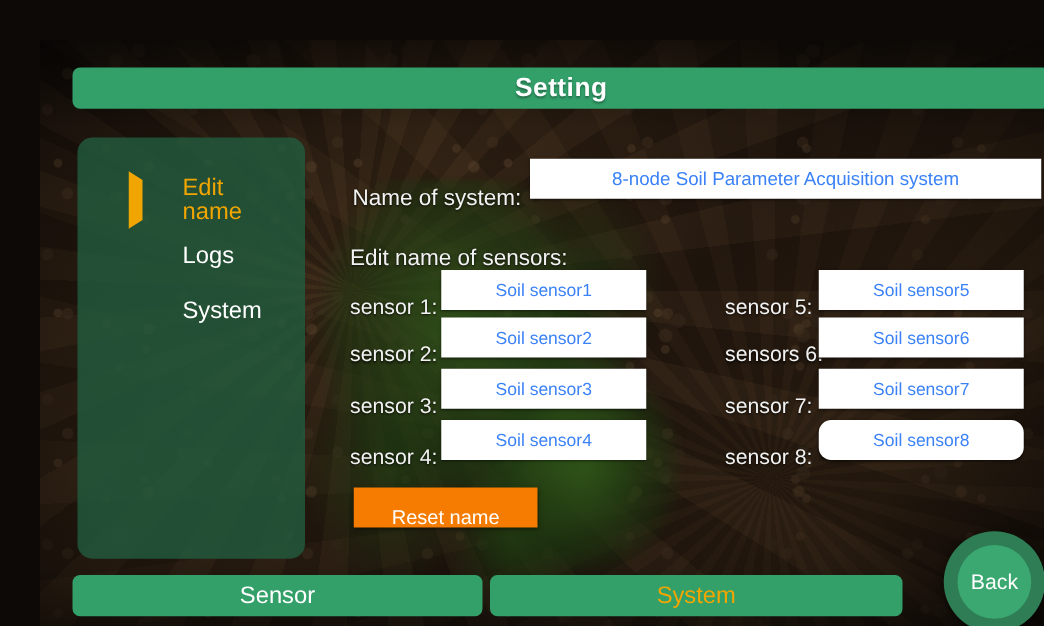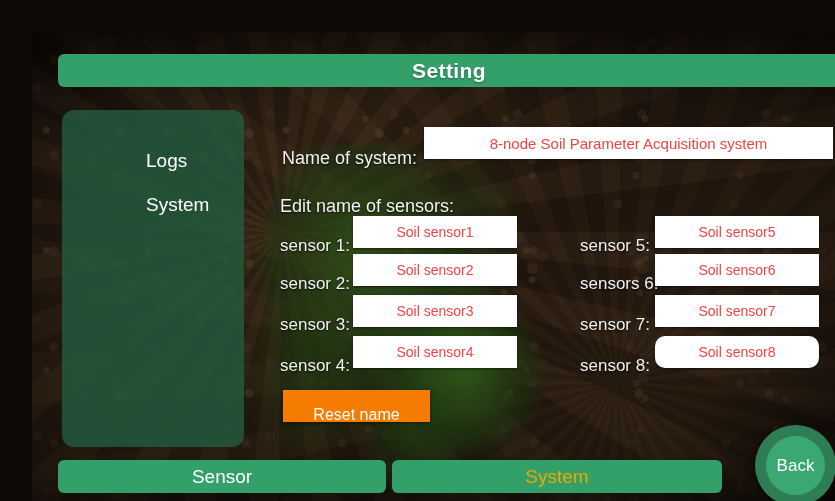--- a/index.html
+++ b/index.html
@@ -129,21 +129,21 @@
     position: absolute;
     color: #f2f2f2;
     font-size: 17px;
     text-shadow: 0 1px 2px rgba(0,0,0,.8);
     white-space: nowrap;
   }
   .text-field {
     position: absolute;
     background: #ffffff;
     border: none;
-    color: #ef4444;
+    color: #3b82f6;
     font-family: "Liberation Sans", sans-serif;
     font-size: 14px;
     text-align: center;
     height: 24px;
     line-height: 24px;
     box-shadow: 0 1px 2px rgba(0,0,0,.5);
   }
   #system-name-label { left: 234px; top: 100px; font-size: 18px; }
   #system-name-field {
     left: 392px; top: 95px; width: 409px; height: 27px; line-height: 27px;
@@ -219,20 +219,24 @@
   <div class="bg-leaf"></div>
   <div class="bg-leaf2"></div>
   <div class="bg-layer bg-vignette"></div>
 
   <div id="title-bar">
     <span class="title-text">Setting</span>
   </div>
 
   <div id="sidebar">
 
+    <div class="side-item active">
+      <span class="caret"></span>
+      <span class="side-label">Edit name</span>
+    </div>
 
     <div class="side-item">
 
       <span class="side-label">Logs</span>
     </div>
 
     <div class="side-item">
 
       <span class="side-label">System</span>
     </div>

